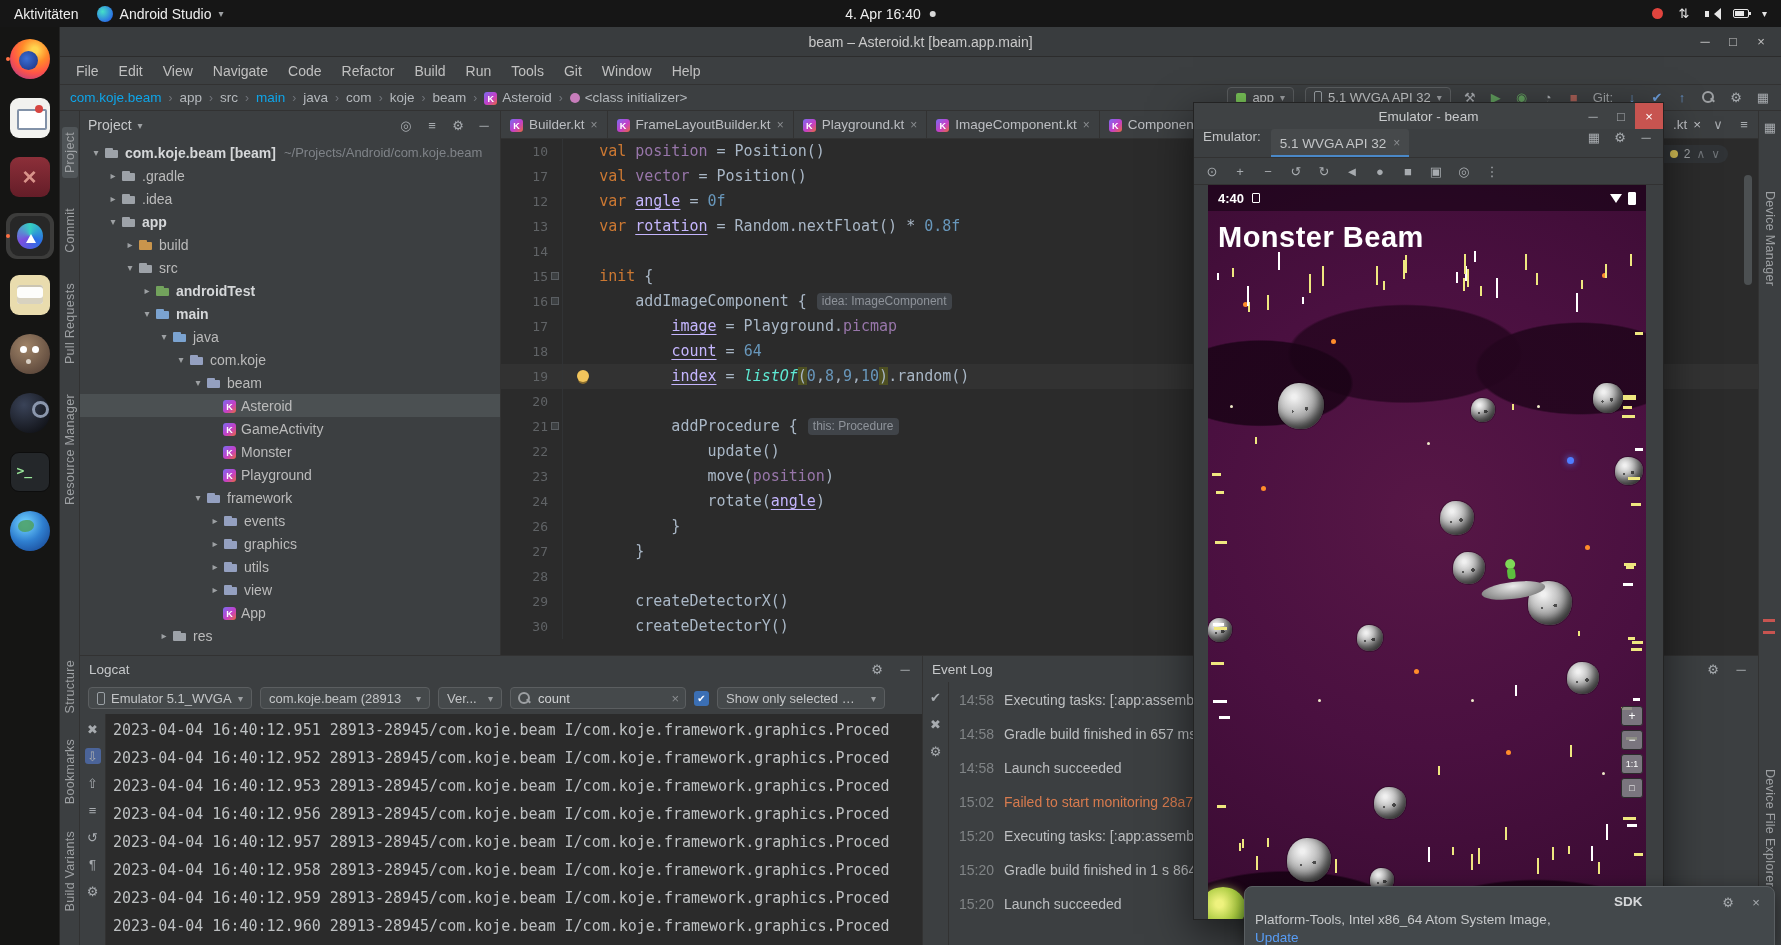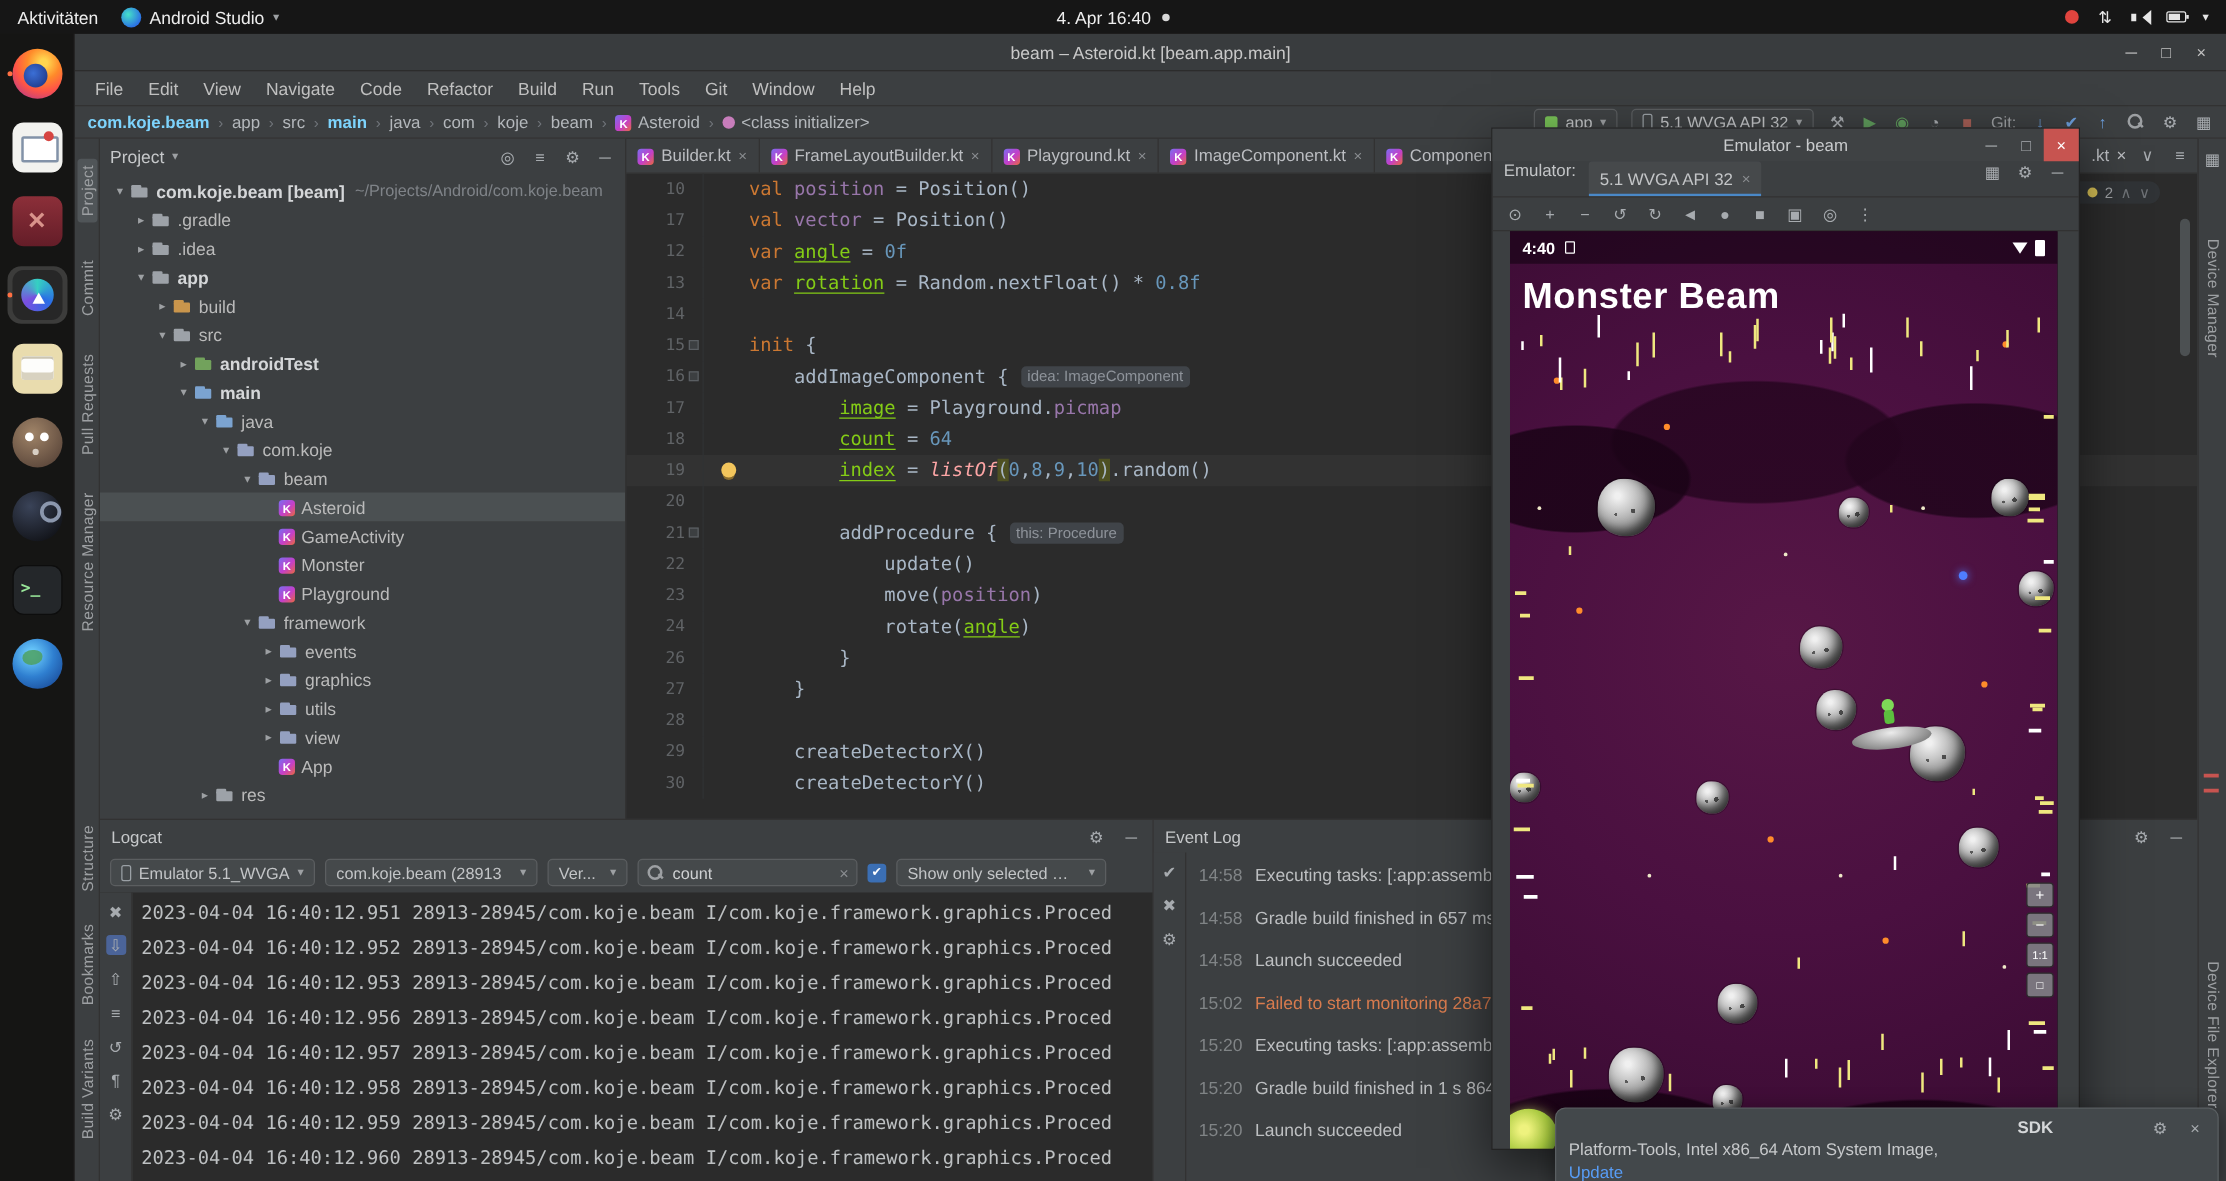--- a/index.html
+++ b/index.html
@@ -53,21 +53,21 @@
 .studio{position:absolute;left:59px;top:27px;width:1722px;height:918px;background:#3c3f41;z-index:10;
 display:flex;flex-direction:column;font-size:14px;border-left:1px solid #252525}
 .s-title{height:30px;background:#393c3e;border-bottom:1px solid #2c2c2c;display:flex;align-items:center;justify-content:center;position:relative;color:#c9c9c9}
 .winbtns{position:absolute;right:8px;top:0;height:100%;display:flex;align-items:center;gap:4px}
 .winbtns .mi{width:24px;text-align:center;color:#c2c2c2;font-size:13px}
 .s-menu{height:27px;display:flex;align-items:center;padding-left:6px;background:#3c3f41}
 .s-menu span{padding:0 10px;color:#c0c0c0}
 .s-nav{height:27px;display:flex;align-items:center;border-top:1px solid #323232;border-bottom:1px solid #323232;padding:0 10px;background:#3c3f41;white-space:nowrap}
 .crumbs{display:flex;align-items:center;gap:7px;font-size:13.5px;overflow:hidden}
 .crumb{color:#b4b8bc;display:flex;align-items:center;gap:5px}
-.crumb.bold{font-weight:bold;color:#7dd3fc}
+.crumb.bold{font-weight:normal;color:#0ea5e9}
 .csep{color:#70747a;font-size:12px}
 .nav-right{margin-left:auto;display:flex;align-items:center;gap:11px}
 .combo{height:22px;display:flex;align-items:center;gap:6px;padding:0 8px;border:1px solid #5b5e60;border-radius:4px;font-size:13px;color:#c3c5c7;background:#3f4244;white-space:nowrap;overflow:hidden}
 .adot{width:10px;height:10px;border-radius:2px;background:#78c257;flex:none}
 .ph{width:8px;height:13px;border:1px solid #9aa0a5;border-radius:2px;flex:none}
 .caret-dn{color:#9da0a3;font-size:10px}
 .mi{display:inline-flex;align-items:center;justify-content:center;min-width:16px;height:16px;font-size:13px;color:#a7abaf;flex:none}
 .c-green{color:#5f9c5c}.c-red{color:#a55e55}.c-blue{color:#6a9bd8}
 .i-search{position:relative;width:15px;height:15px}
 .i-search::before{content:"";position:absolute;left:1px;top:1px;width:8px;height:8px;border:2px solid #9da0a3;border-radius:50%}
@@ -107,22 +107,22 @@
 .tab .x{color:#8a8d90;font-size:12px}
 .tab-frag{position:absolute;left:1164px;top:0;height:100%;display:flex;align-items:center;gap:6px;padding:0 8px;font-size:13.5px;color:#bcbec2}
 .tab-end{position:absolute;right:6px;top:0;height:100%;display:flex;align-items:center;gap:10px}
 .code{flex:1;position:relative;font-family:"DejaVu Sans Mono",monospace;font-size:15px;overflow:hidden}
 .cline{display:flex;height:25px;line-height:25px;position:relative}
 .cline.caret{background:#323232}
 .gut{width:62px;flex:none;text-align:right;padding-right:14px;color:#606366;font-size:13px;border-right:1px solid #313335;position:relative}
 .fold{position:absolute;right:3px;top:8px;width:8px;height:8px;border:1px solid #5a5e62;background:#3c3f41}
 .ccontent{white-space:pre}
 .tk-p{color:#a9b7c6}.tk-k{color:#cc7832}.tk-f{color:#9876aa}
-.tk-fu{color:#84cc16;text-decoration:underline;text-underline-offset:3px}
-.tk-nm{color:#6897bb}.tk-fn{color:#fca5a5;font-style:italic}
+.tk-fu{color:#c4b5fd;text-decoration:underline;text-underline-offset:3px}
+.tk-nm{color:#6897bb}.tk-fn{color:#5eead4;font-style:italic}
 .tk-hl{background:#4e5022;color:#a9b7c6}
 .hintchip{display:inline-block;background:#404449;color:#8e939a;border-radius:4px;padding:0 5px;margin:0 2px;font:12px "Liberation Sans",sans-serif;height:17px;line-height:17px;vertical-align:middle}
 .hintchip.ml{margin-left:10px}
 .bulb{position:absolute;left:76px;top:6px;width:12px;height:12px;border-radius:50%;background:#f2c55c;box-shadow:0 3px 0 -1px #8a6d2f}
 .inspect{position:absolute;right:30px;top:6px;display:flex;align-items:center;gap:6px;font:12px "Liberation Sans",sans-serif;color:#9da0a3;background:#303336;border-radius:9px;padding:2px 8px}
 .idot{width:8px;height:8px;border-radius:50%}
 .esb{position:absolute;right:6px;top:36px;width:8px;height:110px;background:#4c5052;border-radius:4px}
 
 .bottom-split{height:290px;flex:none;display:flex;border-top:1px solid #323232;min-width:0}
 .logcat{width:843px;flex:none;display:flex;flex-direction:column;border-right:1px solid #323232;background:#3c3f41}

